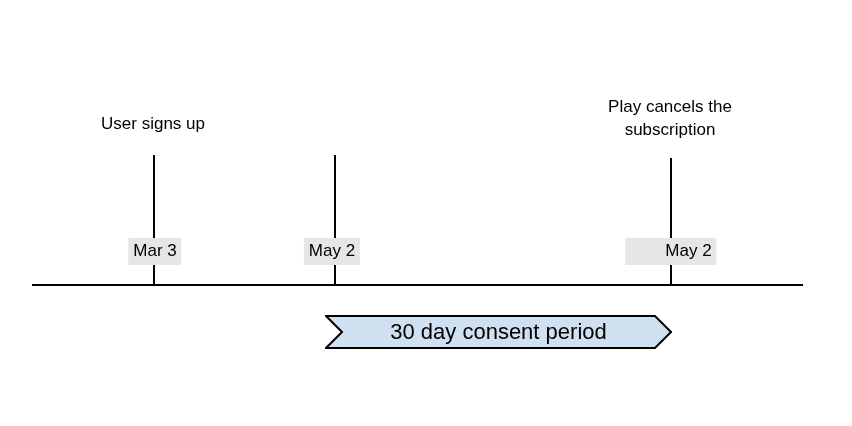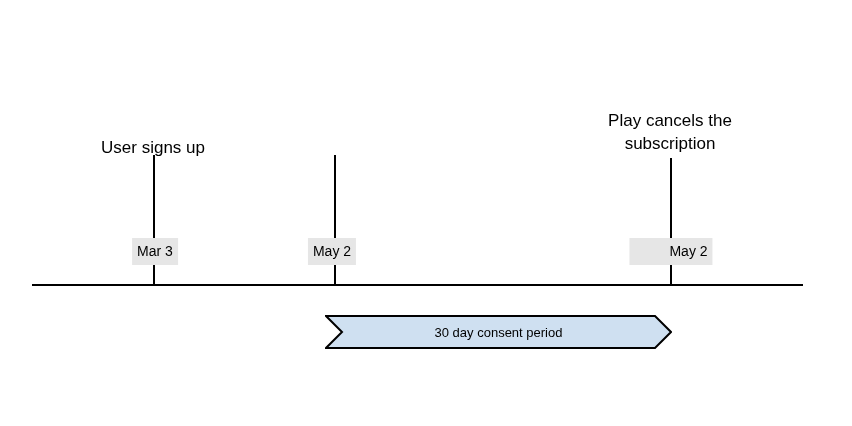--- a/index.html
+++ b/index.html
@@ -40,21 +40,21 @@
     line-height: 23px;
     color: #000000;
     white-space: pre-line;
     transform: translateX(-50%);
   }
   
   .date-chip {
     position: absolute;
     background: #e6e6e6;
     color: #000000;
-    font-size: 14px;
+    font-size: 17px;
     line-height: 22px;
     padding: 2px 5px 3px 5px;
     white-space: nowrap;
     transform: translateX(-50%);
   }
   
   .period-banner {
     position: absolute;
     left: 325px;
     top: 315px;
@@ -68,40 +68,40 @@
   }
   .banner-label {
     position: absolute;
     left: 0;
     top: 0;
     width: 347px;
     height: 34px;
     display: flex;
     align-items: center;
     justify-content: center;
-    font-size: 13px;
+    font-size: 22px;
     color: #000000;
     pointer-events: none;
   }
 </style>
 </head>
 <body>
 
 <div id="canvas">
 
   <div class="axis-line"></div>
 
-  <div class="event-caption" style="left:153px; top:112px; width:240px; margin-left:0;margin-top:24px;">User signs up</div>
+  <div class="event-caption" style="left:153px; top:112px; width:240px; margin-left:0;">User signs up</div>
   <div class="tick-line" style="left:153px; top:155px; height:130px;"></div>
   <div class="date-chip" style="left:155px; top:238px;">Mar 3</div>
 
   <div class="tick-line" style="left:334px; top:155px; height:130px;"></div>
   <div class="date-chip" style="left:332px; top:238px;">May 2</div>
 
-  <div class="event-caption" style="left:670px; top:109px; width:250px;">Play cancels the
+  <div class="event-caption" style="left:670px; top:95px; width:250px;">Play cancels the
 subscription</div>
   <div class="tick-line" style="left:670px; top:158px; height:127px;"></div>
   <div class="date-chip" style="left:671px; top:238px;padding-left:40px;">May 2</div>
 
   <div class="period-banner">
     <svg viewBox="0 0 347 34" preserveAspectRatio="none">
       <polygon points="1,1 330,1 346,17 330,33 1,33 17,17" fill="#cfe0f1" stroke="#000000" stroke-width="2" stroke-linejoin="miter"></polygon>
     </svg>
     <div class="banner-label">30 day consent period</div>
   </div>

